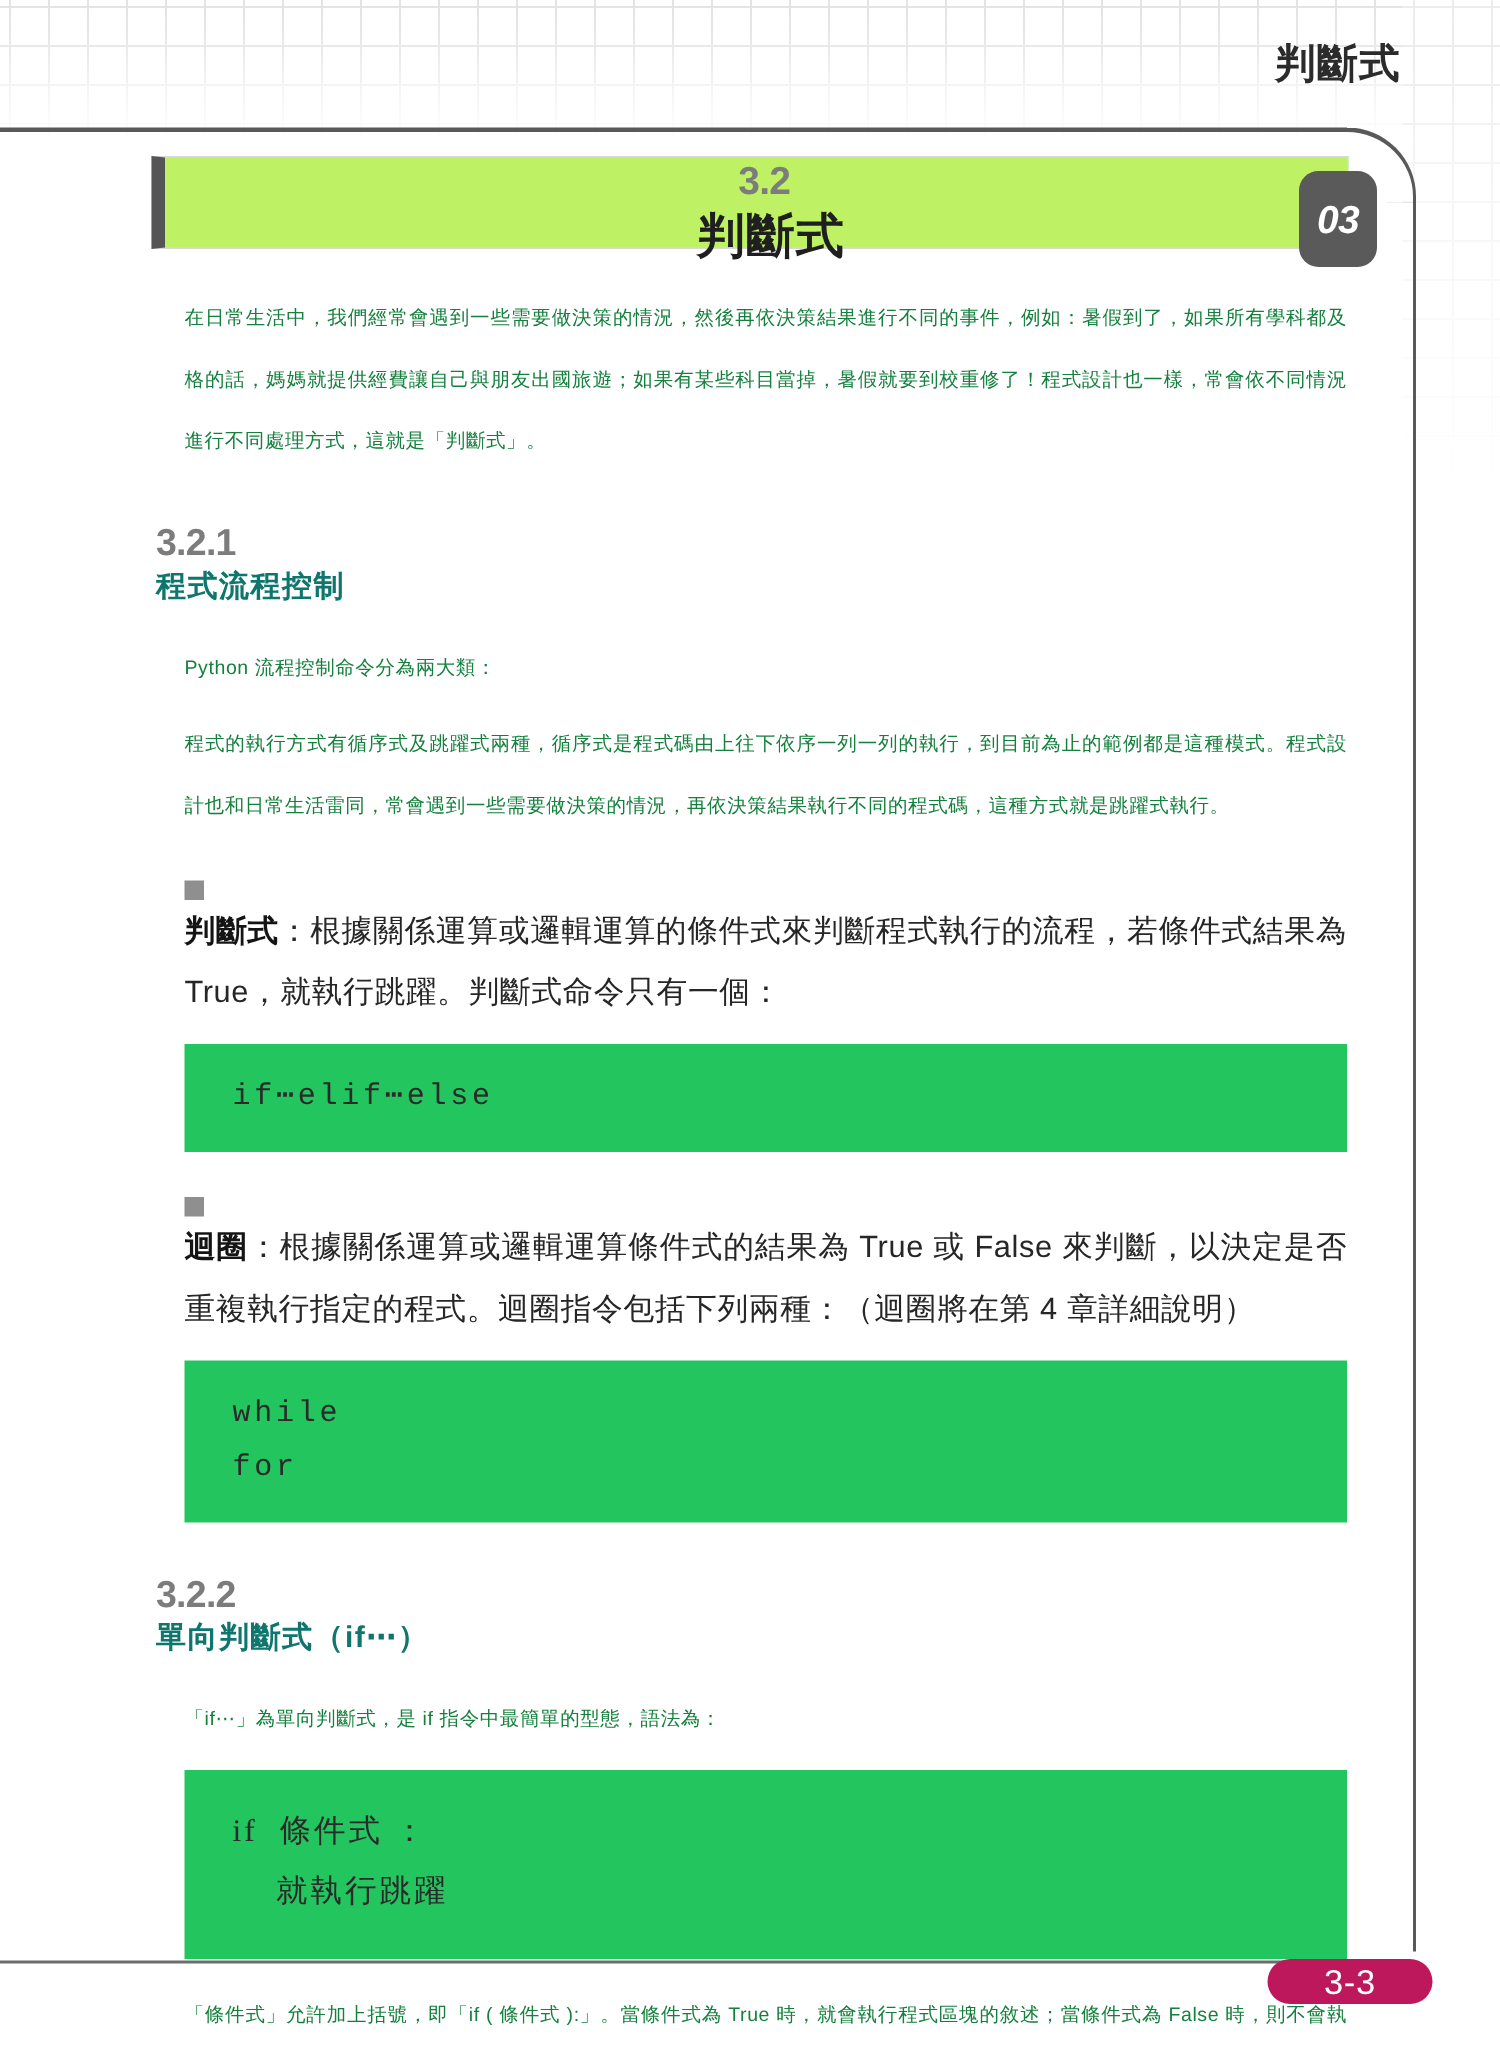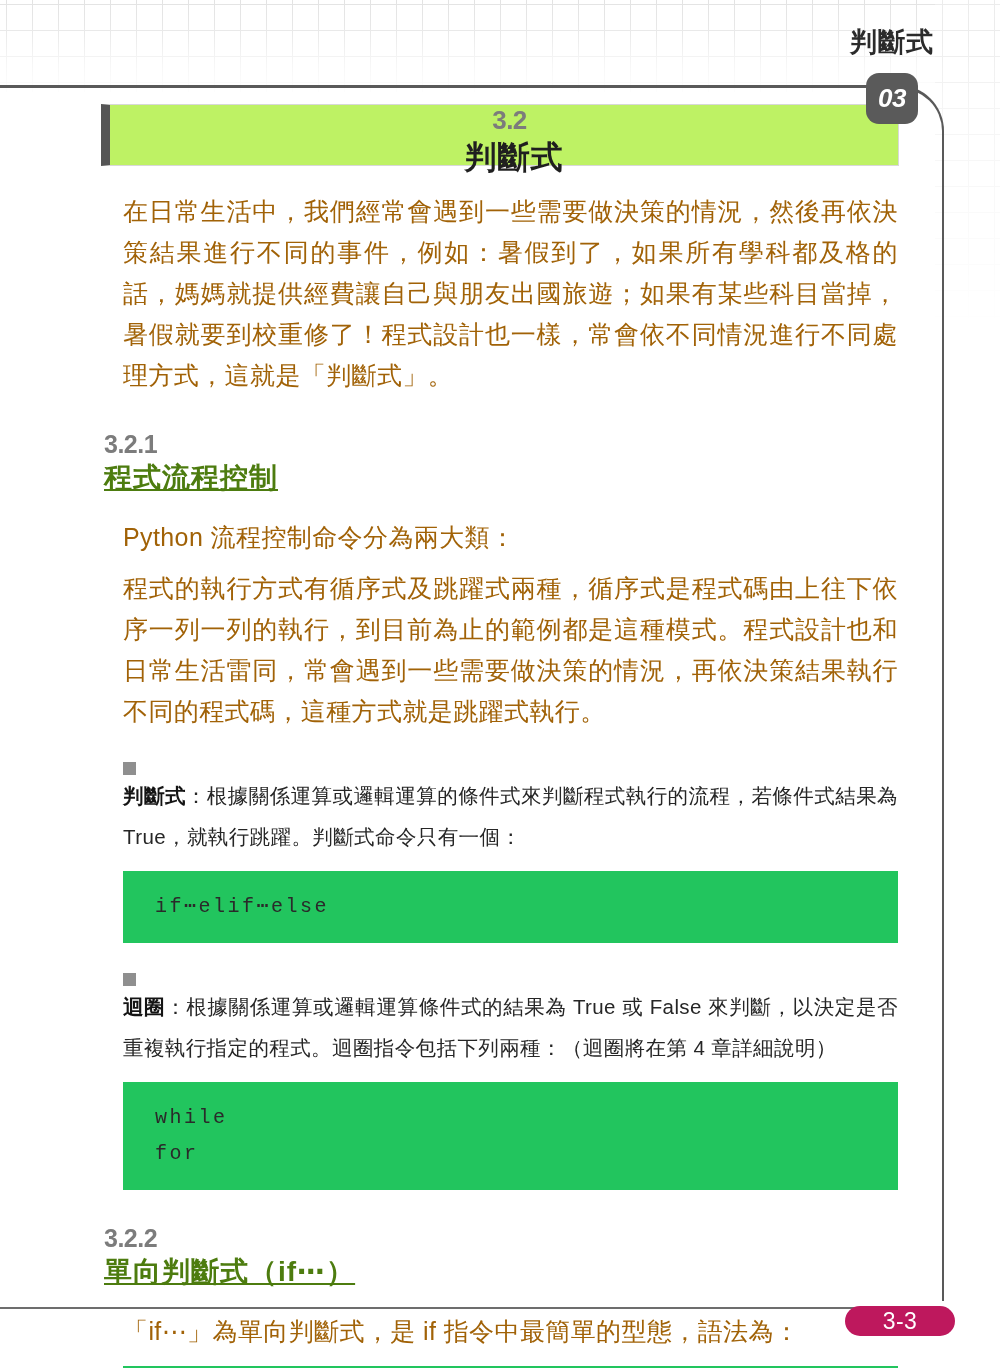--- a/index.html
+++ b/index.html
@@ -56,31 +56,32 @@
   }
   .running-head-title {
     font-size: 27px;
     font-weight: bold;
     color: #2b2b2b;
     letter-spacing: 1px;
     font-family: "Liberation Sans", "DejaVu Sans", sans-serif;
   }
   .chapter-badge {
     width: 52px;
-    height: 51px;
+    height: 64px;
     background: #5a5a5a;
     border-radius: 13px;
     display: flex;
     align-items: center;
     justify-content: center;
     color: #ffffff;
     font-size: 26px;
     font-weight: bold;
     font-style: italic;
     letter-spacing: -0.5px;
+    margin-top: 41px;
   }
 
   
   .frame-top {
     position: absolute;
     top: 85px;
     left: 0;
     width: 898px;
     height: 3px;
     background: #595959;
@@ -176,32 +177,31 @@
     margin-bottom: 20px;
     margin-left: 3px;
   }
   .subsection-num {
     font-size: 25px;
     font-weight: bold;
     color: #7c7c7c;
     letter-spacing: -0.5px;
   }
   .subsection-title {
-    font-size: 28px;
-    font-weight: bold;
-    color: #4d7c0f;
+    font-size: 20px;
+    font-weight: bold;
+    color: #0f766e;
     letter-spacing: 1px;
-    text-decoration: underline;
   }
 
   
   p.body {
-    font-size: 25px;
+    font-size: 13px;
     line-height: 41px;
-    color: #a16207;
+    color: #15803d;
     letter-spacing: 0.4px;
     text-align: justify;
     margin: 0 0 16px 22px;
     width: 775px;
   }
   p.body.tight { margin-bottom: 10px; }
 
   
   .bullet-item {
     display: flex;
@@ -301,17 +301,17 @@
 
   <div class="code-block"><span class="code-line">while</span><span class="code-line">for</span></div>
 
   <div class="subsection">
     <span class="subsection-num">3.2.2</span>
     <span class="subsection-title">單向判斷式（if⋯）</span>
   </div>
 
   <p class="body tight">「if⋯」為單向判斷式，是 if 指令中最簡單的型態，語法為：</p>
 
-  <div class="code-block serif"><span class="code-line">if  條件式 ：</span><span class="code-line">    迴圈將在第</span></div>
+  <div class="code-block serif"><span class="code-line">if  條件式 ：</span><span class="code-line">    就執行跳躍</span></div>
 
   <p class="body">「條件式」允許加上括號，即「if ( 條件式 ):」。當條件式為 True 時，就會執行程式區塊的敘述；當條件式為 False 時，則不會執行程式區塊的敘述。</p>
 
 </div>
 
 </body></html>

